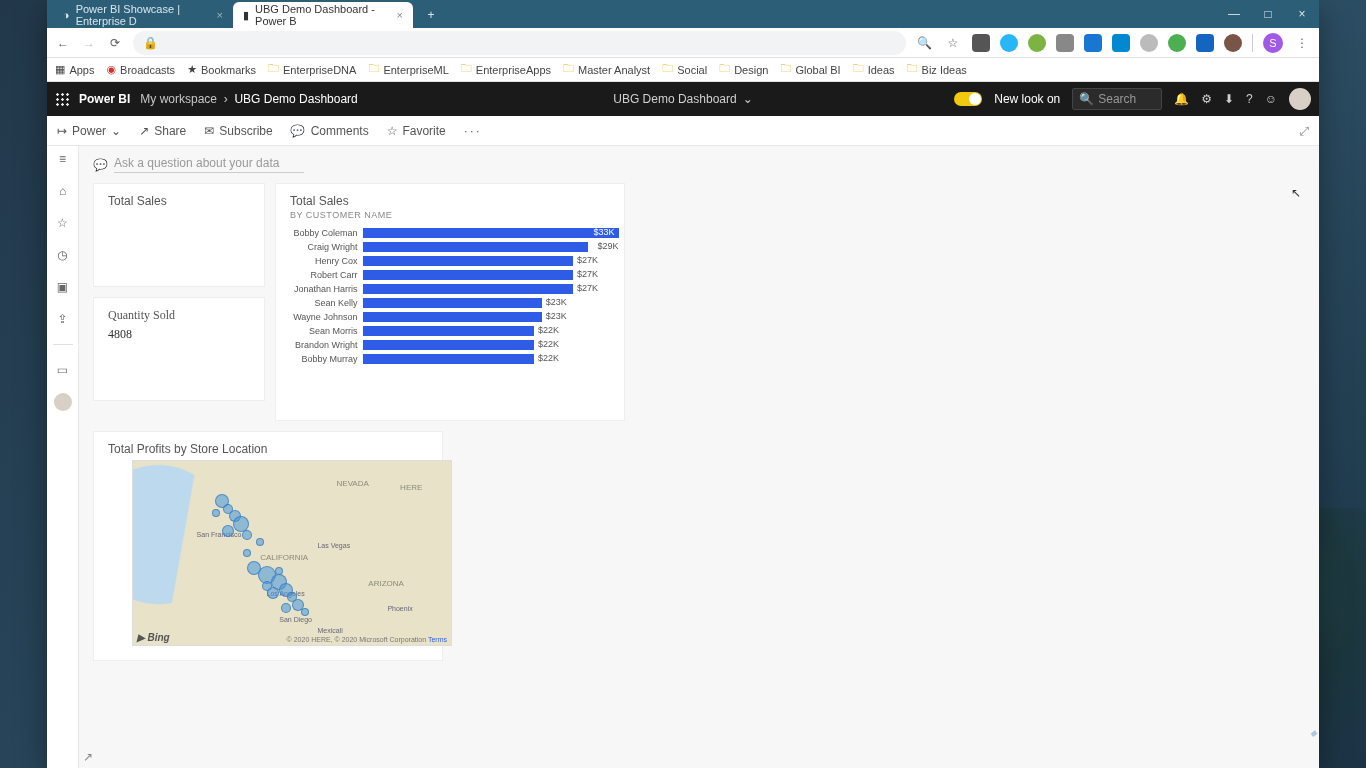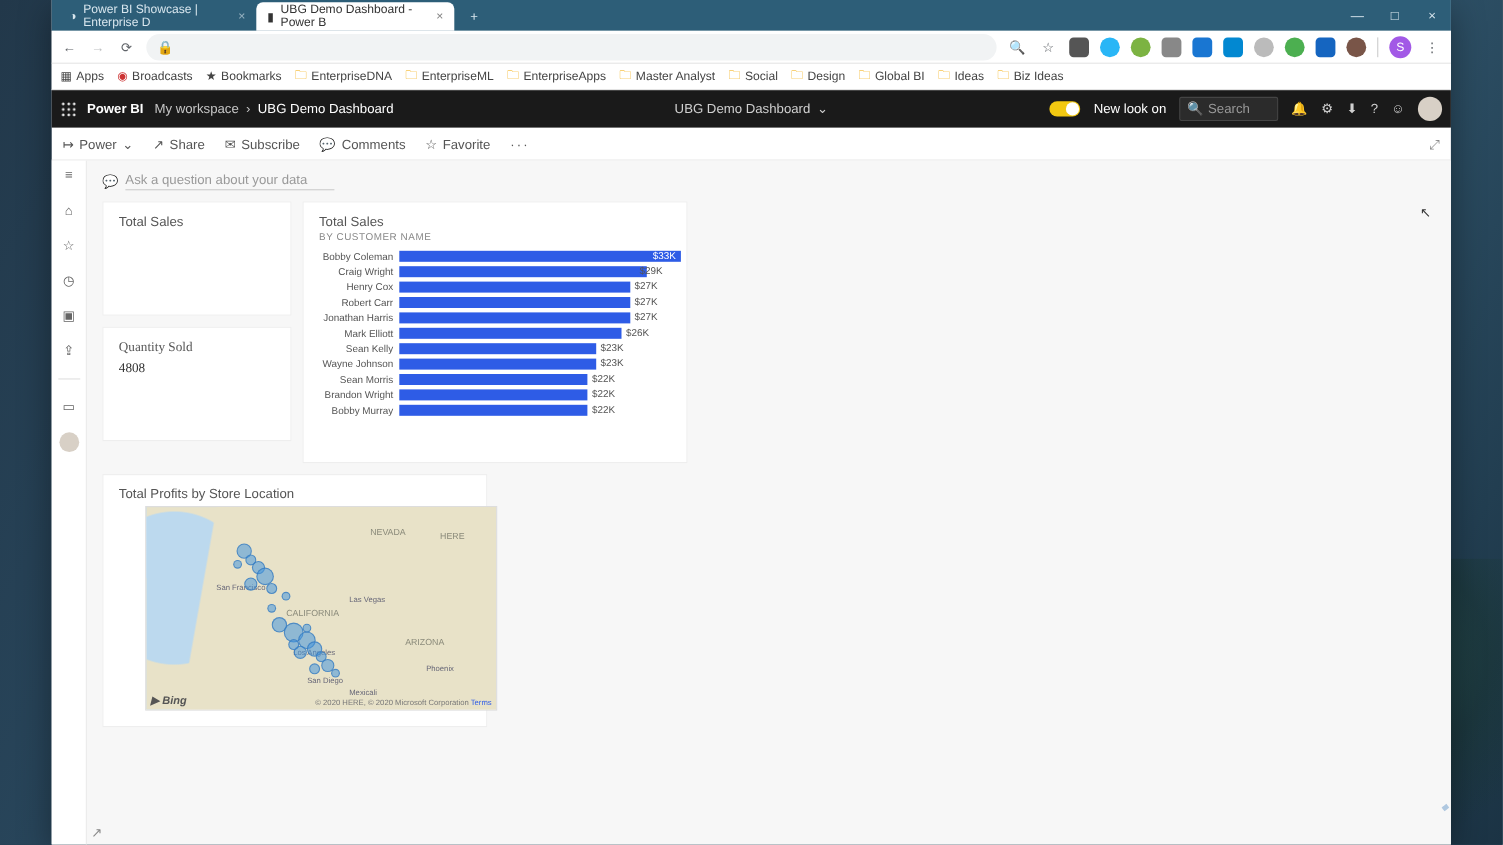--- a/index.html
+++ b/index.html
@@ -277,21 +277,21 @@
                   <div class="lbl">Bobby Coleman</div>
                   <div class="track">
                     <div class="bar" style="width:256px"></div>
                     <span class="val" style="left:230px;color:#fff">$33K</span>
                   </div>
                 </div>
                 <div class="barrow">
                   <div class="lbl">Craig Wright</div>
                   <div class="track">
                     <div class="bar" style="width:224.96969696969697px"></div>
-                    <span class="val" style="left:218px">$29K</span>
+                    <span class="val" style="left:234px">$29K</span>
                   </div>
                 </div>
                 <div class="barrow">
                   <div class="lbl">Henry Cox</div>
                   <div class="track">
                     <div class="bar" style="width:209.45454545454547px"></div>
                     <span class="val" style="left:213.45454545454547px">$27K</span>
                   </div>
                 </div>
                 <div class="barrow">
@@ -299,27 +299,20 @@
                   <div class="track">
                     <div class="bar" style="width:209.45454545454547px"></div>
                     <span class="val" style="left:213.45454545454547px">$27K</span>
                   </div>
                 </div>
                 <div class="barrow">
                   <div class="lbl">Jonathan Harris</div>
                   <div class="track">
                     <div class="bar" style="width:209.45454545454547px"></div>
                     <span class="val" style="left:213.45454545454547px">$27K</span>
-                  </div>
-                </div>
-                <div class="barrow">
-                  <div class="lbl">Mark Elliott</div>
-                  <div class="track">
-                    <div class="bar" style="width:201.6969696969697px"></div>
-                    <span class="val" style="left:205.6969696969697px">$26K</span>
                   </div>
                 </div>
                 <div class="barrow">
                   <div class="lbl">Sean Kelly</div>
                   <div class="track">
                     <div class="bar" style="width:178.42424242424244px"></div>
                     <span class="val" style="left:182.42424242424244px">$23K</span>
                   </div>
                 </div>
                 <div class="barrow">

